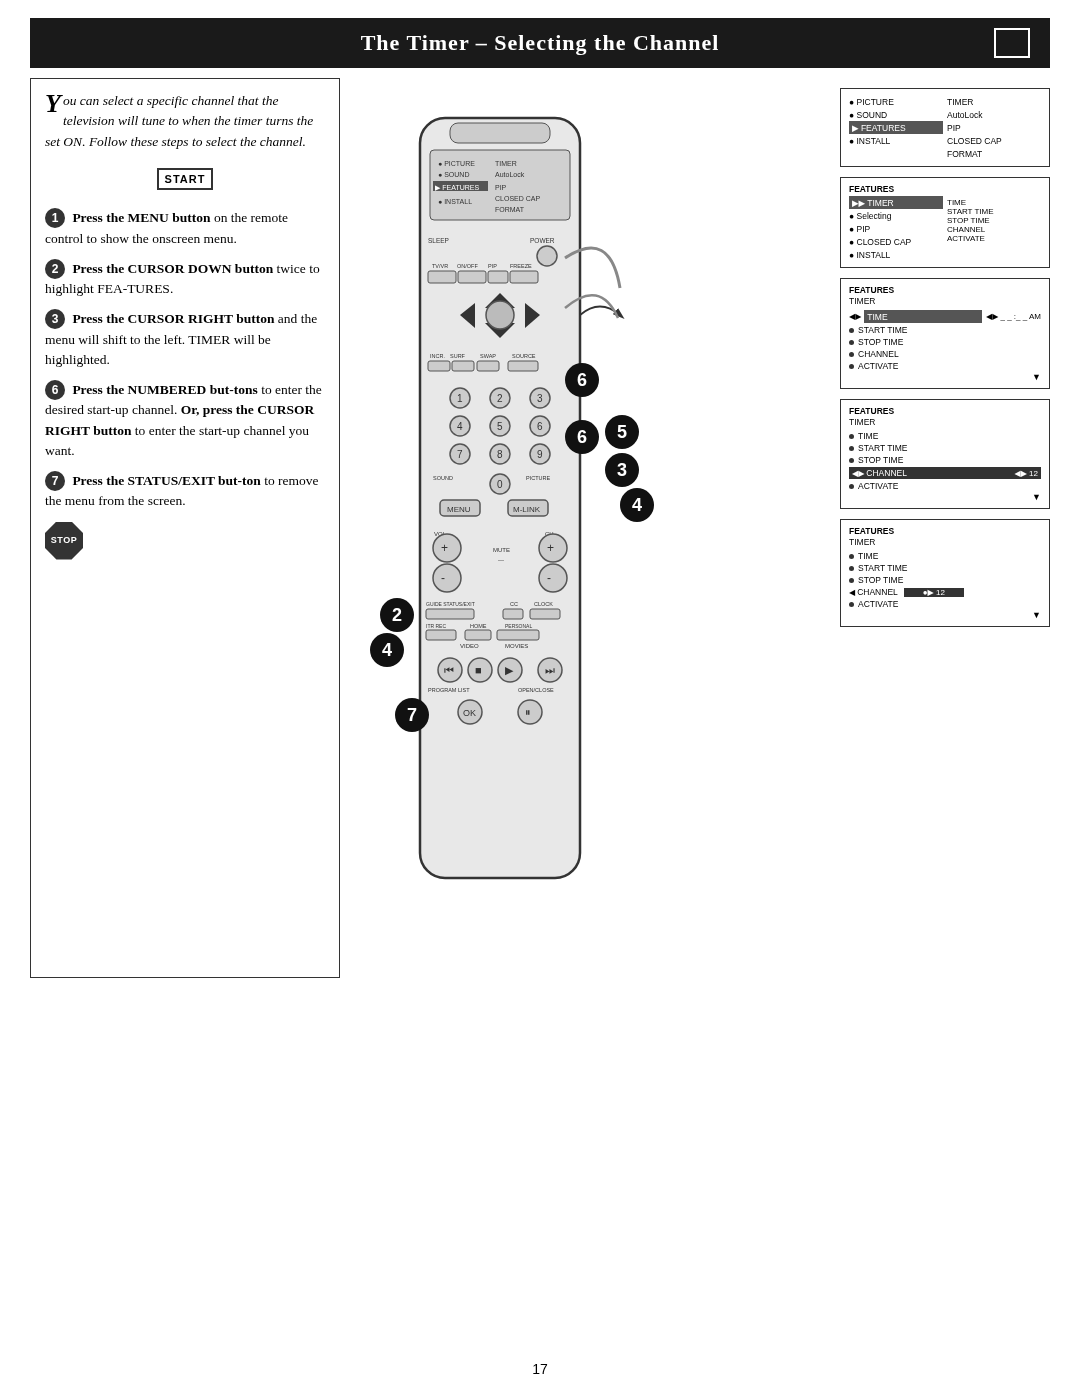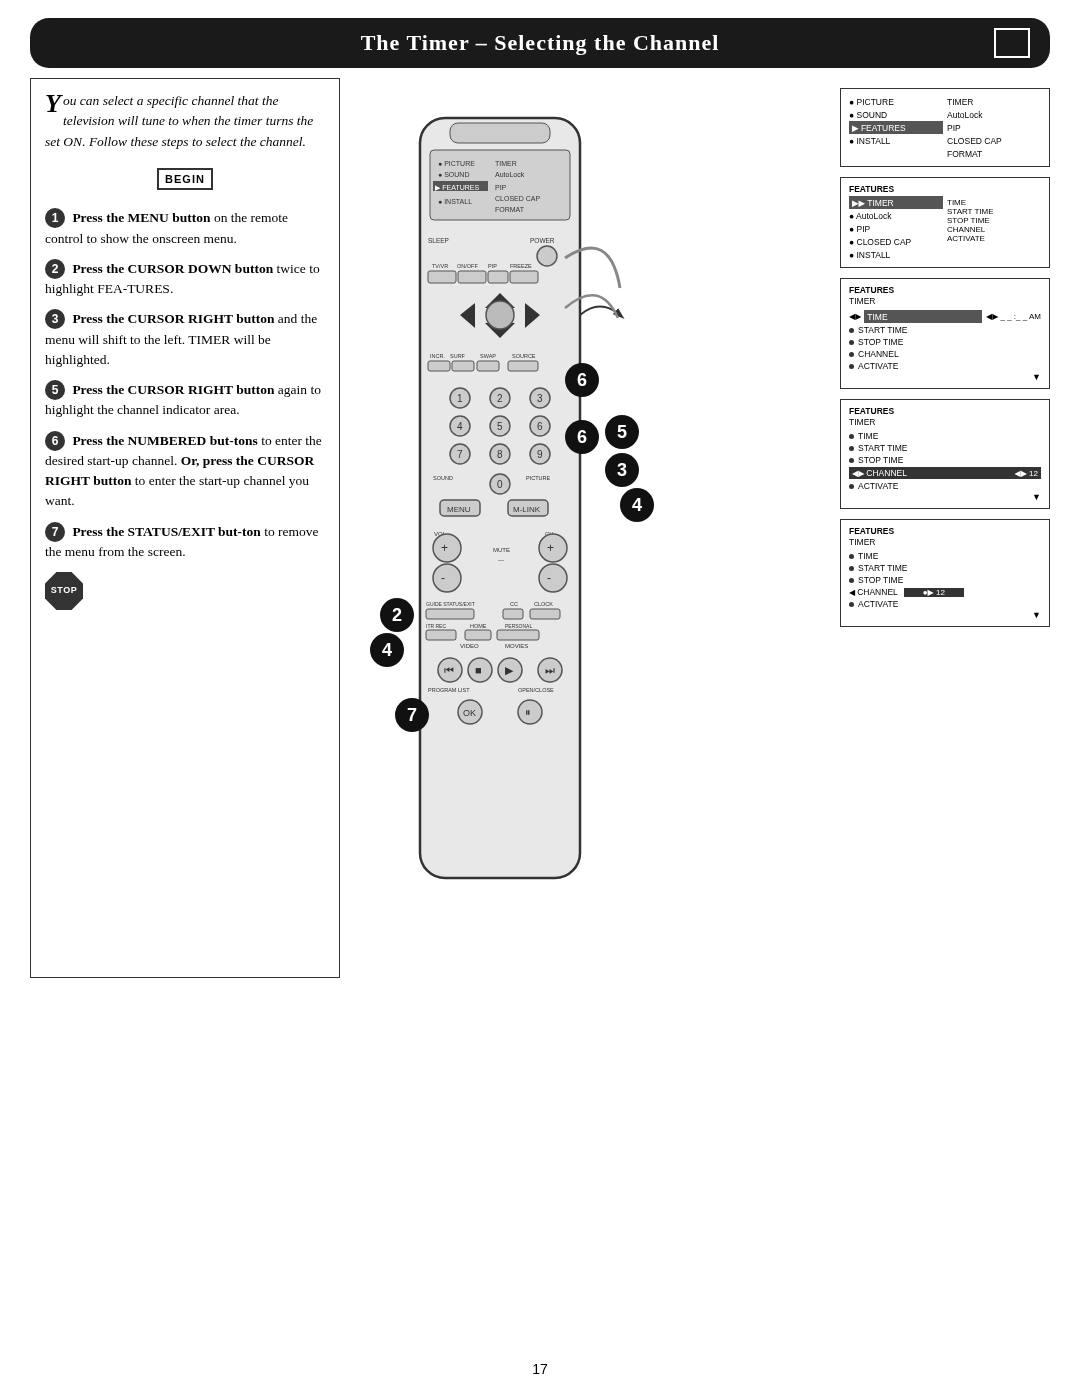--- a/index.html
+++ b/index.html
@@ -18,21 +18,20 @@
       color: #fff;
       text-align: center;
       padding: 10px 20px;
       margin: 18px 30px 0 30px;
       font-size: 22px;
       font-weight: bold;
       letter-spacing: 1px;
       display: flex;
       align-items: center;
       justify-content: space-between;
-      border-radius: 19px;
     }
     .page-header-title {
       flex: 1;
       text-align: center;
       font-size: 22px;
       font-family: 'Times New Roman', serif;
     }
     .header-box {
       width: 36px;
       height: 30px;
@@ -182,21 +181,21 @@
 
 <div class="main-content">
 
   <div class="instruction-panel">
     <div class="intro-text">
       <span class="big-y">Y</span>
       <span>ou can select a specific channel that the television will tune to when the timer turns the set ON. Follow these steps to select the channel.</span>
     </div>
 
     <div style="text-align:center; margin-bottom:10px;">
-      <span class="begin-badge">BEGIN</span>
+      <span class="begin-badge">START</span>
     </div>
 
     <div class="step">
       <span class="step-num">1</span>
       <strong>Press the MENU button</strong>
       <span> on the remote control to show the onscreen menu.</span>
     </div>
 
     <div class="step">
       <span class="step-num">2</span>
@@ -204,25 +203,20 @@
       <span> twice to highlight FEA-TURES.</span>
     </div>
 
     <div class="step">
       <span class="step-num">3</span>
       <strong>Press the CURSOR RIGHT button</strong>
       <span> and the menu will shift to the left. TIMER will be highlighted.</span>
     </div>
 
 
-    <div class="step">
-      <span class="step-num">5</span>
-      <strong>Press the CURSOR RIGHT button</strong>
-      <span> again to highlight the channel indicator area.</span>
-    </div>
 
     <div class="step">
       <span class="step-num">6</span>
       <strong>Press the NUMBERED but-tons</strong>
       <span> to enter the desired start-up channel.  </span>
       <strong>Or, press the CURSOR RIGHT button</strong>
       <span> to enter the start-up channel you want.</span>
     </div>
 
     <div class="step">
@@ -256,21 +250,21 @@
             <div class="panel-item">FORMAT</div>
           </div>
         </div>
       </div>
 
       <div class="screen-panel">
         <div class="panel-two-col">
           <div class="panel-col">
             <div style="font-weight:bold; font-size:8.5px; margin-bottom:2px;">FEATURES</div>
             <div class="panel-item highlighted">▶▶ TIMER</div>
-            <div class="panel-item">  ● AutoLock</div>
+            <div class="panel-item">  ● Selecting</div>
             <div class="panel-item">  ● PIP</div>
             <div class="panel-item">  ● CLOSED CAP</div>
             <div class="panel-item">  ● INSTALL</div>
           </div>
           <div class="panel-col">
             <div style="font-size:8px; margin-top:14px;">TIME</div>
             <div style="font-size:8px;">START TIME</div>
             <div style="font-size:8px;">STOP TIME</div>
             <div style="font-size:8px;">CHANNEL</div>
             <div style="font-size:8px;">ACTIVATE</div>

